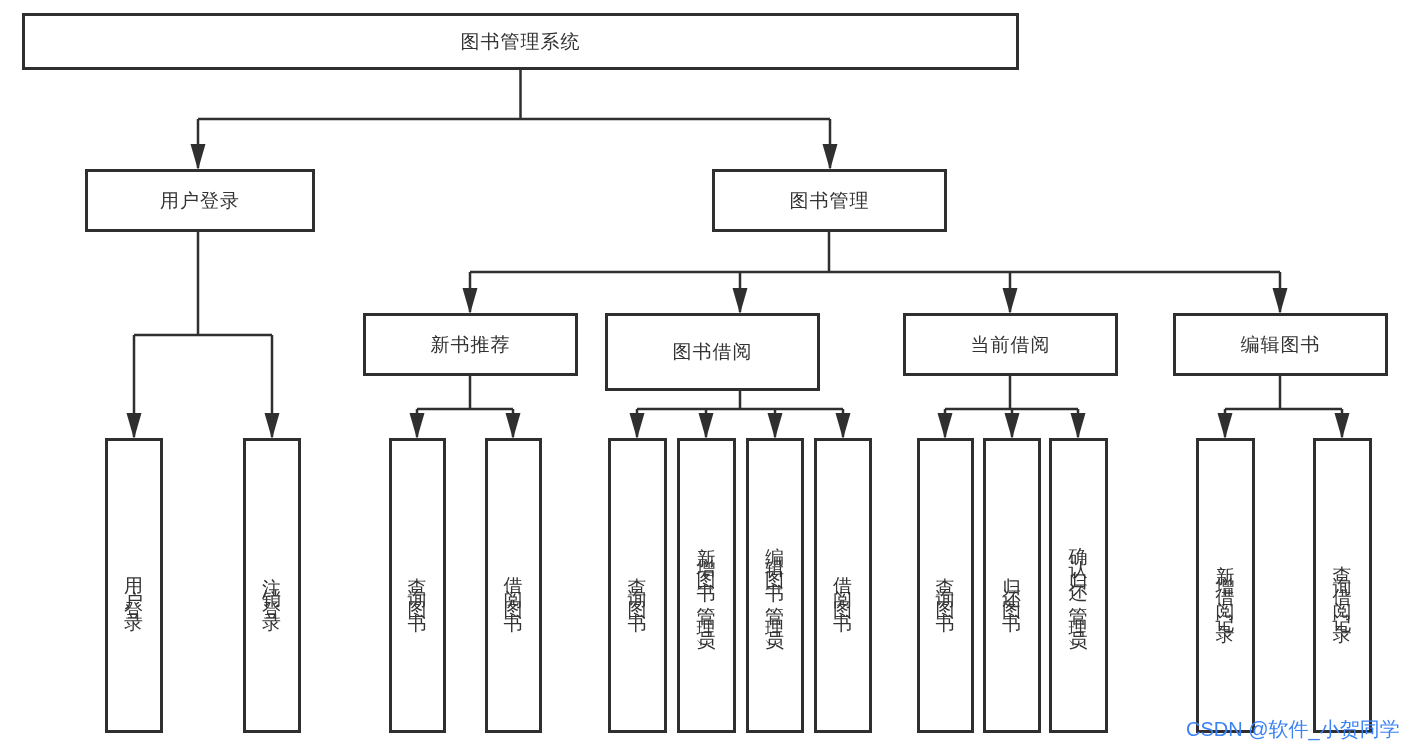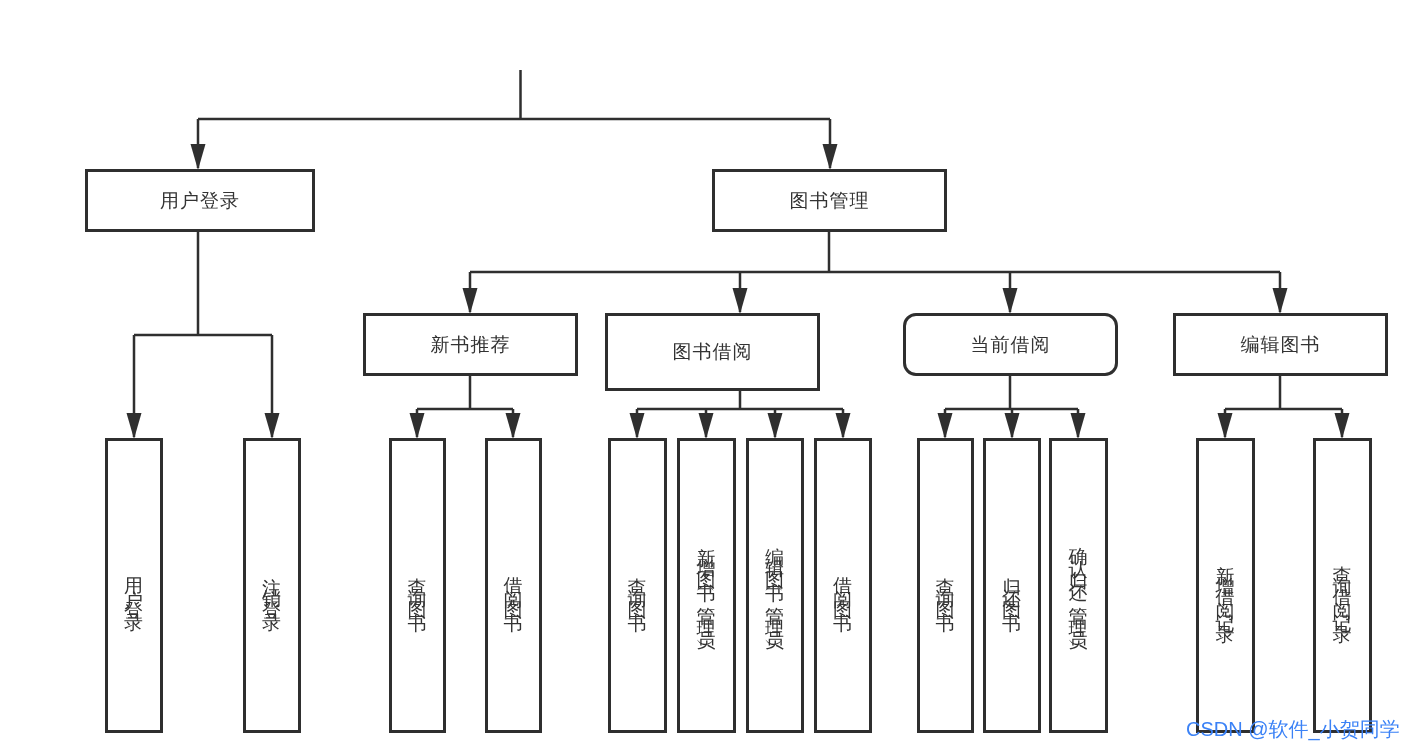--- a/index.html
+++ b/index.html
@@ -76,35 +76,38 @@
       <polygon points="767.5,413 782.5,413 775,439"></polygon>
       <polygon points="835.5,413 850.5,413 843,439"></polygon>
       <polygon points="937.5,413 952.5,413 945,439"></polygon>
       <polygon points="1004.5,413 1019.5,413 1012,439"></polygon>
       <polygon points="1070.5,413 1085.5,413 1078,439"></polygon>
       <polygon points="1217.5,413 1232.5,413 1225,439"></polygon>
       <polygon points="1334.5,413 1349.5,413 1342,439"></polygon>
     </g>
   </svg>
 
+  <div class="box h-box" style="left:22px;top:13px;width:997px;height:57px;">
+    <span>图书管理系统</span>
+  </div>
 
   <div class="box h-box" style="left:85px;top:169px;width:230px;height:63px;">
     <span>用户登录</span>
   </div>
   <div class="box h-box" style="left:712px;top:169px;width:235px;height:63px;justify-content:center;">
     <span>图书管理</span>
   </div>
 
   <div class="box h-box" style="left:363px;top:313px;width:215px;height:63px;text-align:center;">
     <span>新书推荐</span>
   </div>
   <div class="box h-box" style="left:605px;top:313px;width:215px;height:78px;align-items:center;">
     <span>图书借阅</span>
   </div>
-  <div class="box h-box" style="left:903px;top:313px;width:215px;height:63px;border-radius:13px;">
+  <div class="box h-box" style="left:903px;top:313px;width:215px;height:63px;">
     <span>当前借阅</span>
   </div>
   <div class="box h-box" style="left:1173px;top:313px;width:215px;height:63px;">
     <span>编辑图书</span>
   </div>
 
   <div class="box v-box" style="left:105px;top:438px;width:58px;height:295px;">
     <span>用户登录</span>
   </div>
   <div class="box v-box" style="left:243px;top:438px;width:58px;height:295px;">

